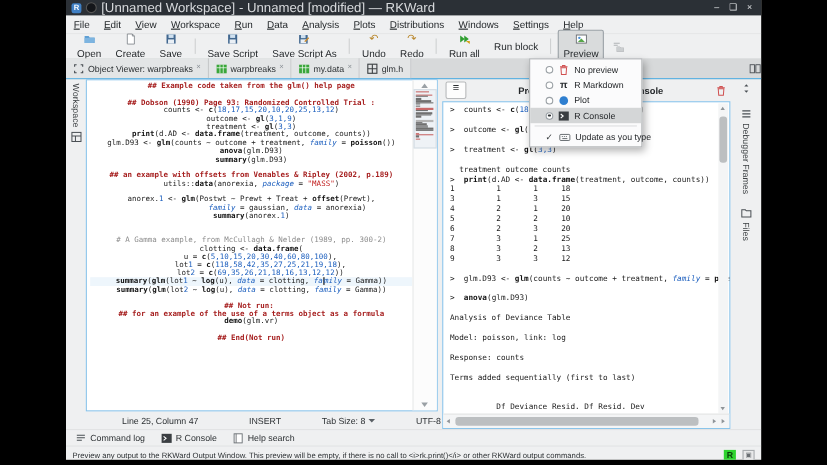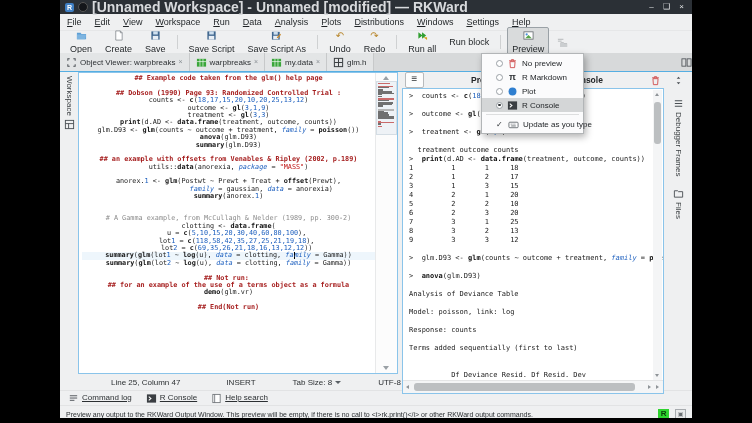--- a/index.html
+++ b/index.html
@@ -3,21 +3,21 @@
 <meta charset="utf-8">
 <style>
   html,body{margin:0;padding:0;background:#000;width:752px;height:423px;overflow:hidden;
     font-family:"Liberation Sans",sans-serif;-webkit-font-smoothing:antialiased;}
   .content{position:absolute;left:60px;top:0;width:632px;height:418px;background:#eff0f1;overflow:hidden;}
 
   
   .titlebar{height:14px;background:#2b3036;display:flex;align-items:center;padding:0 5px;gap:4px;}
   .appicon{width:9px;height:9px;border-radius:2px;background:#3f7fc4;color:#fff;font-size:7px;line-height:9px;text-align:center;font-weight:bold;}
   .gearicon{width:8px;height:8px;border-radius:50%;background:#14161a;border:1px solid #555;}
-  .titlebar .title{color:#d8dadd;font-size:14px;flex:1;white-space:nowrap;overflow:hidden;font-weight:bold;}
+  .titlebar .title{color:#d8dadd;font-size:12px;flex:1;white-space:nowrap;overflow:hidden;}
   .winbtn{width:11px;height:10px;color:#e4e6e8;font-size:8px;line-height:10px;text-align:center;}
   .winbtn.min::after{content:"–";} .winbtn.max::after{content:"❑";} .winbtn.cls::after{content:"×";}
 
   
   .menubar{height:16px;display:flex;align-items:center;padding:0 7px;gap:13px;font-size:9px;color:#1f2326;border-bottom:1px solid #e6e7e8;}
   .menu-item u{text-decoration:underline;}
 
   
   .toolbar{height:22px;display:flex;align-items:center;padding:0 5px;gap:3px;font-size:9px;color:#1f2326;}
   .tbtn{display:flex;align-items:center;gap:3px;padding:2px 4px;border:1px solid transparent;border-radius:2px;white-space:nowrap;flex-direction:column;}
@@ -78,21 +78,21 @@
   .hthumb{position:absolute;top:2px;bottom:2px;left:11px;right:28px;background:#bcbfc1;border-radius:3px;}
   .hs-arrow{position:absolute;top:4px;width:0;height:0;border-top:2.5px solid transparent;border-bottom:2.5px solid transparent;}
   .hs-left{left:3px;border-right:3.5px solid #8f9498;}
   .hs-right{right:12px;border-left:3.5px solid #8f9498;}
   .hs-right2{right:4px;border-left:3.5px solid #8f9498;}
 
   .rightbar{width:28px;display:flex;flex-direction:column;align-items:center;gap:12px;padding-top:3px;}
 
   
   .toolviewrow{height:14px;display:flex;align-items:center;gap:14px;padding:0 8px;font-size:8px;color:#2c3033;border-top:1px solid #e2e3e4;}
-  .toolview{display:flex;gap:3px;white-space:nowrap;text-decoration:underline;}
+  .toolview{display:flex;align-items:center;gap:3px;white-space:nowrap;}
   .statusrow{height:16px;display:flex;align-items:center;padding:0 6px;font-size:7px;color:#2c3033;gap:6px;border-top:1px solid #e2e3e4;}
   .statusrow .msg{flex:1;white-space:nowrap;overflow:hidden;}
   .r-badge{background:#2fd32f;color:#083b08;font-weight:bold;font-size:8px;padding:0 2.5px;line-height:10px;}
   .notif-ic{width:9px;height:9px;border:1px solid #a7abae;background:#e8e9ea;color:#6a6f73;font-size:6px;line-height:9px;text-align:center;}
 
   
   .dropdown{position:absolute;left:421px;top:53px;width:101px;background:#fbfbfc;border:1px solid #b2b5b7;
     box-shadow:2px 3px 7px rgba(0,0,0,.3);z-index:20;padding:2px 0;}
   .ditem{display:flex;align-items:center;gap:4px;padding:2px 14px;font-size:8px;color:#232629;height:10px;}
   .ditem.sel{background:#d4d6d7;}
@@ -425,21 +425,20 @@
         <div class="console" id="console">
             <div class="cline"><span class="sy-p">&gt;  counts &lt;- </span><span class="sy-k">c</span><span class="sy-p">(</span><span class="sy-n">18,17,15,20,10,20,25,13,12</span><span class="sy-p">)</span></div>
             <div class="cline"></div>
             <div class="cline"><span class="sy-p">&gt;  outcome &lt;- </span><span class="sy-k">gl</span><span class="sy-p">(</span><span class="sy-n">3,1,9</span><span class="sy-p">)</span></div>
             <div class="cline"></div>
             <div class="cline"><span class="sy-p">&gt;  treatment &lt;- </span><span class="sy-k">gl</span><span class="sy-p">(</span><span class="sy-n">3,3</span><span class="sy-p">)</span></div>
             <div class="cline"></div>
             <div class="cline"><span class="sy-o">  treatment outcome counts</span></div>
             <div class="cline"><span class="sy-p">&gt;  </span><span class="sy-k">print</span><span class="sy-p">(d.AD &lt;- </span><span class="sy-k">data.frame</span><span class="sy-p">(treatment, outcome, counts))</span></div>
             <div class="cline"><span class="sy-o">1         1       1     18</span></div>
-            <div class="cline"><span class="sy-o">2         1       2     17</span></div>
             <div class="cline"><span class="sy-o">3         1       3     15</span></div>
             <div class="cline"><span class="sy-o">4         2       1     20</span></div>
             <div class="cline"><span class="sy-o">5         2       2     10</span></div>
             <div class="cline"><span class="sy-o">6         2       3     20</span></div>
             <div class="cline"><span class="sy-o">7         3       1     25</span></div>
             <div class="cline"><span class="sy-o">8         3       2     13</span></div>
             <div class="cline"><span class="sy-o">9         3       3     12</span></div>
             <div class="cline"></div>
             <div class="cline"><span class="sy-p">&gt;  glm.D93 &lt;- </span><span class="sy-k">glm</span><span class="sy-p">(counts ~ outcome + treatment, </span><span class="sy-a">family</span><span class="sy-p"> = </span><span class="sy-k">poiss</span></div>
             <div class="cline"></div>

